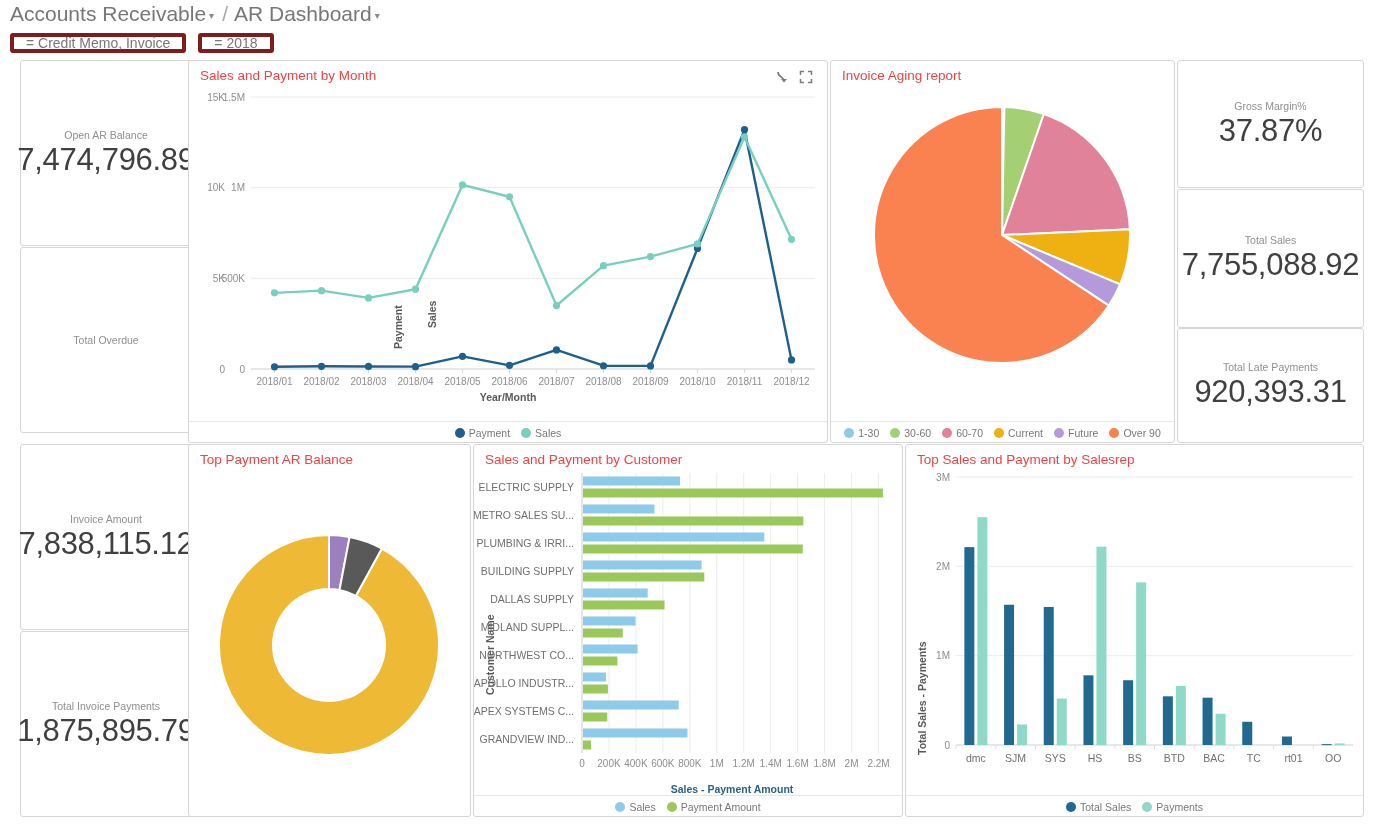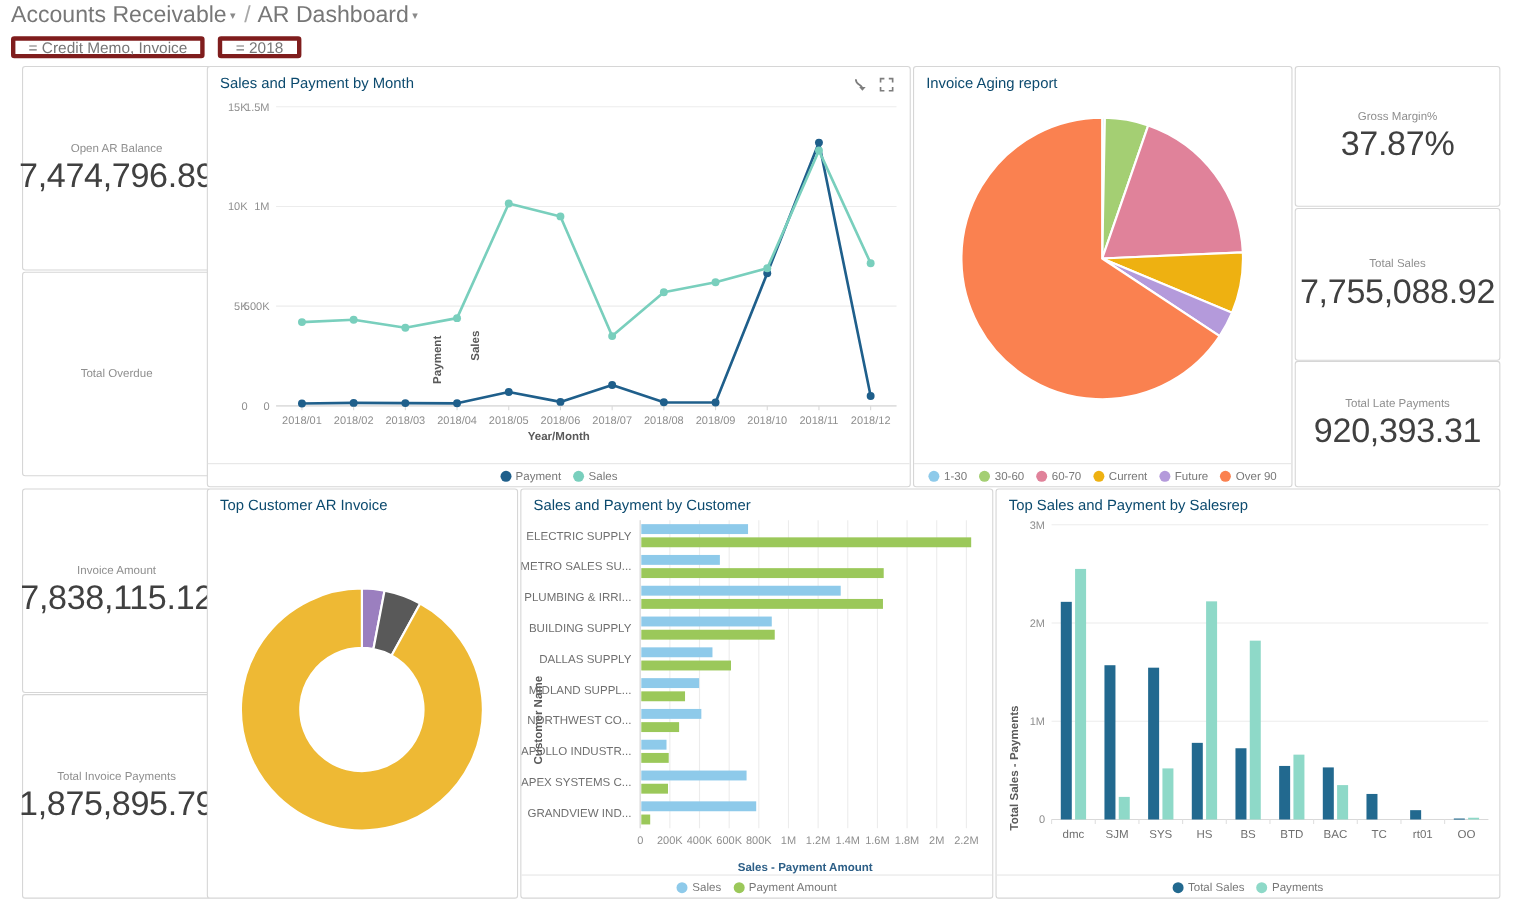--- a/index.html
+++ b/index.html
@@ -30,21 +30,21 @@
     font-size:14px; color:#777; white-space:nowrap;
   }
 
   
   .panel {
     position:absolute; background:#fff;
     border:1px solid #d6d6d6; border-radius:3px;
   }
   .panel-title {
     position:absolute; left:11px; top:7px;
-    font-size:13.5px; color:#0c4a6e; font-weight:400; white-space:nowrap;
+    font-size:13.5px; color:#ef4444; font-weight:400; white-space:nowrap;
   }
 
   
   .kpi { display:flex; flex-direction:column; align-items:center; justify-content:center; }
   .kpi-label { font-size:10.5px; color:#8f8f8f; margin-bottom:1px; }
   .kpi-value { font-size:31px; color:#404040; font-weight:400; letter-spacing:-.3px; }
 
   
   .legend {
     position:absolute; left:0; right:0; bottom:4px;
@@ -237,21 +237,21 @@
         <span>Future</span>
       </div>
       <div class="legend-item">
         <span class="legend-dot" style="background: rgb(250, 129, 80);"></span>
         <span>Over 90</span>
       </div>
     </div>
 </div>
 
 <div class="panel" style="left:188px; top:444px; width:283px; height:373px;">
-  <div class="panel-title">Top Customer AR Invoice</div>
+  <div class="panel-title">Top Payment AR Balance</div>
   <svg id="donut-chart-svg" width="281" height="340" style="position:absolute;left:0;top:30px;">
       <path d="M 140 60 A 110 110 0 0 1 160.6119446044297 61.94840241984426 L 150.4933536168006 114.99191395919344 A 56 56 0 0 0 140 114 Z" fill="#9b7fbf" stroke="#ffffff" stroke-width="2"></path>
       <path d="M 160.6119446044297 61.94840241984426 A 110 110 0 0 1 192.99290415118867 73.60626519517501 L 166.97820574969606 120.92682591754364 A 56 56 0 0 0 150.4933536168006 114.99191395919344 Z" fill="#595959" stroke="#ffffff" stroke-width="2"></path>
       <path d="M 192.99290415118867 73.60626519517501 A 110 110 0 1 1 139.9999999999999 60 L 139.99999999999994 114 A 56 56 0 1 0 166.97820574969606 120.92682591754364 Z" fill="#eeb934" stroke="#ffffff" stroke-width="2"></path>
     </svg>
 </div>
 
 <div class="panel" style="left:473px; top:444px; width:430px; height:373px;">
   <div class="panel-title">Sales and Payment by Customer</div>
   <div class="axis-label vert" style="left:10px; top:250px;">Customer Name</div>

